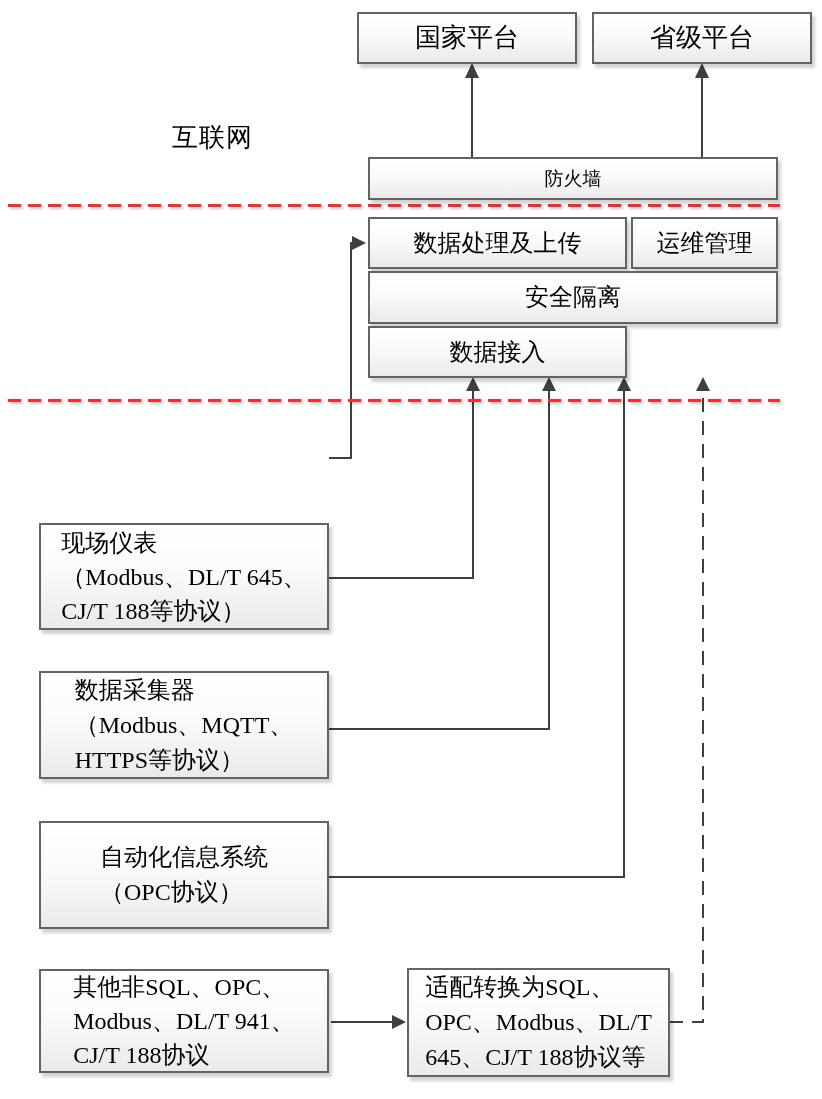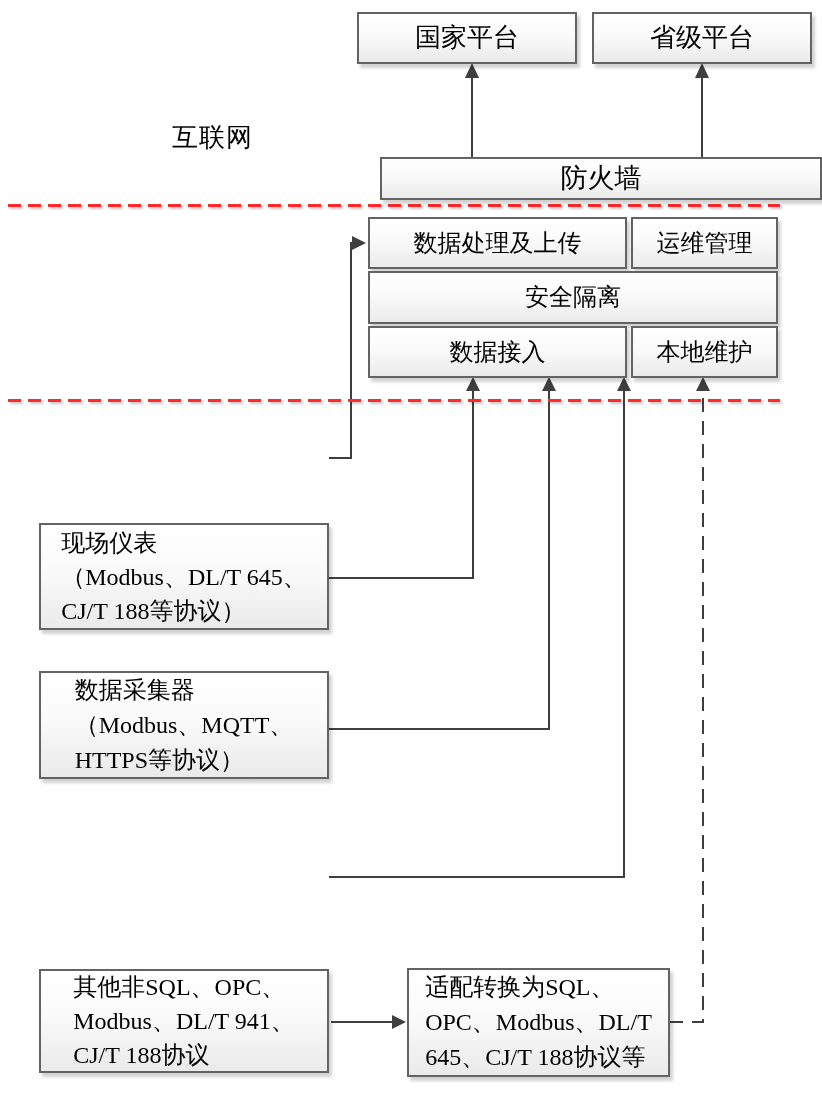--- a/index.html
+++ b/index.html
@@ -101,34 +101,35 @@
   </svg>
 
   <div class="divider" style="top:204px"></div>
   <div class="divider" style="top:399px"></div>
 
   <div class="zone-label" style="left:172px; top:88px">互联网</div>
 
   <div class="box" style="left:357px; top:12px; width:220px; height:52px; font-size:26px">国家平台</div>
   <div class="box" style="left:592px; top:12px; width:220px; height:52px; font-size:26px">省级平台</div>
 
-  <div class="box" style="left:380px; top:157px; width:442px; height:43px; font-size:27px">防火墙</div>
+  <div class="box" style="left:368px; top:157px; width:410px; height:43px; font-size:19px">防火墙</div>
 
   <div class="box" style="left:631px; top:217px; width:147px; height:52px; font-size:24px">运维管理</div>
   <div class="box" style="left:368px; top:217px; width:259px; height:52px; font-size:24px">数据处理及上传</div>
   <div class="box" style="left:368px; top:271px; width:410px; height:53px; font-size:24px">安全隔离</div>
   <div class="box" style="left:368px; top:326px; width:259px; height:52px; font-size:24px">数据接入</div>
-  <div class="box" style="left:631px; top:326px; width:147px; height:52px; font-size:24px">本地维护</div>
 
   <div class="box" style="left:39px; top:523px; width:290px; height:107px; font-size:24px; line-height:34px">现场仪表
 （Modbus、DL/T 645、
 CJ/T 188等协议）</div>
   <div class="box" style="left:39px; top:671px; width:290px; height:108px; font-size:24px; line-height:35px">数据采集器
 （Modbus、MQTT、
 HTTPS等协议）</div>
+  <div class="box" style="left:39px; top:821px; width:290px; height:108px; font-size:24px; line-height:35px">自动化信息系统
+（OPC协议）</div>
   <div class="box" style="left:39px; top:969px; width:290px; height:104px; font-size:24px; line-height:34px">其他非SQL、OPC、
 Modbus、DL/T 941、
 CJ/T 188协议</div>
 
   <div class="box" style="left:407px; top:968px; width:263px; height:109px; font-size:24px; line-height:35px">适配转换为SQL、
 OPC、Modbus、DL/T
 645、CJ/T 188协议等</div>
 
 </div>
 

